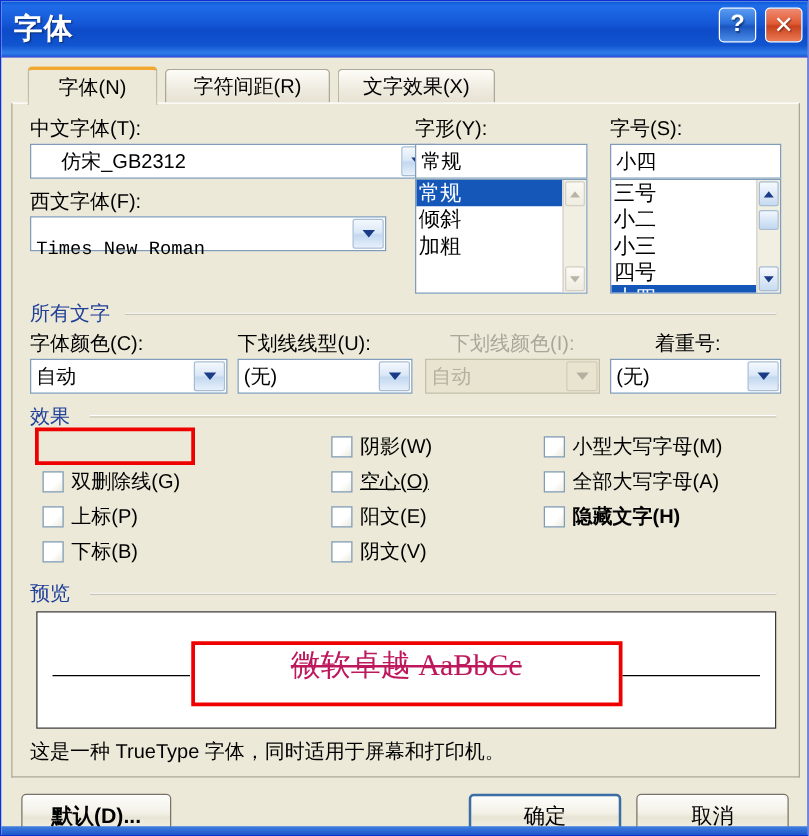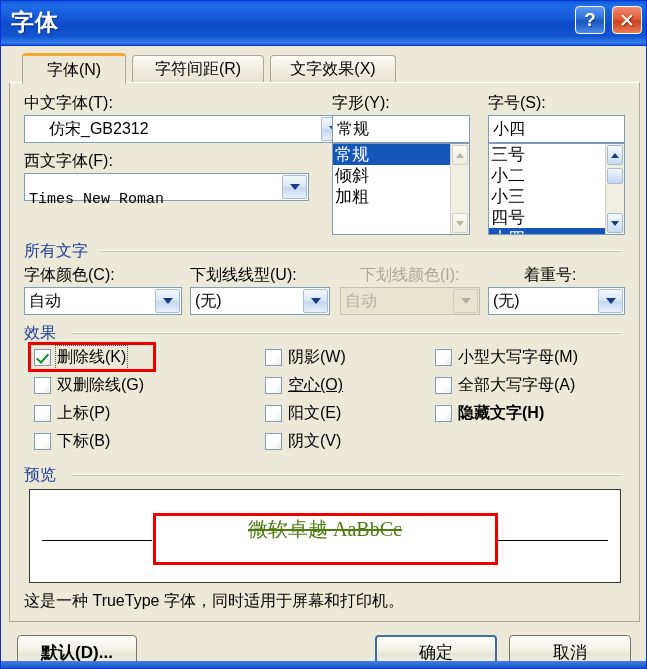--- a/index.html
+++ b/index.html
@@ -307,22 +307,22 @@
     height: 1px;
     background: #000;
     top: 50px;
   }
   .pv-text {
     position: absolute;
     left: 0; right: 0;
     top: 26px;
     text-align: center;
     font-family: "Liberation Serif", "DejaVu Serif", serif;
-    font-size: 20px;
-    color: #4d7c0f;
+    font-size: 24px;
+    color: #be185d;
     text-decoration: line-through;
     white-space: nowrap;
   }
   .note {
     position: absolute;
     font-size: 16px;
     color: #000;
     white-space: nowrap;
   }
   
@@ -446,24 +446,20 @@
 
     <div class="lbl" style="left:478px; top:182px;margin-left:36px;">着重号:</div>
     <div class="combo" style="left:478px; top:204px; width:137px;">
       <span class="val">(无)</span>
       <span class="arrow"></span>
     </div>
 
     <div class="grp" style="left:14px; top:240px;">效果</div>
     <div class="grpline" style="left:62px; top:249px; width:549px;"></div>
 
-    <div class="chk focused" style="left:24px; top:264px;">
-      <span class="chkbox on"></span>
-      <span class="ctext">删除线(K)</span>
-    </div>
     <div class="redbox" style="left:18px; top:259px; width:128px; height:30px;"></div>
 
     <div class="chk" style="left:24px; top:292px;">
       <span class="chkbox"></span>
       <span class="ctext">双删除线(G)</span>
     </div>
     <div class="chk" style="left:24px; top:320px;">
       <span class="chkbox"></span>
       <span class="ctext">上标(P)</span>
     </div>

